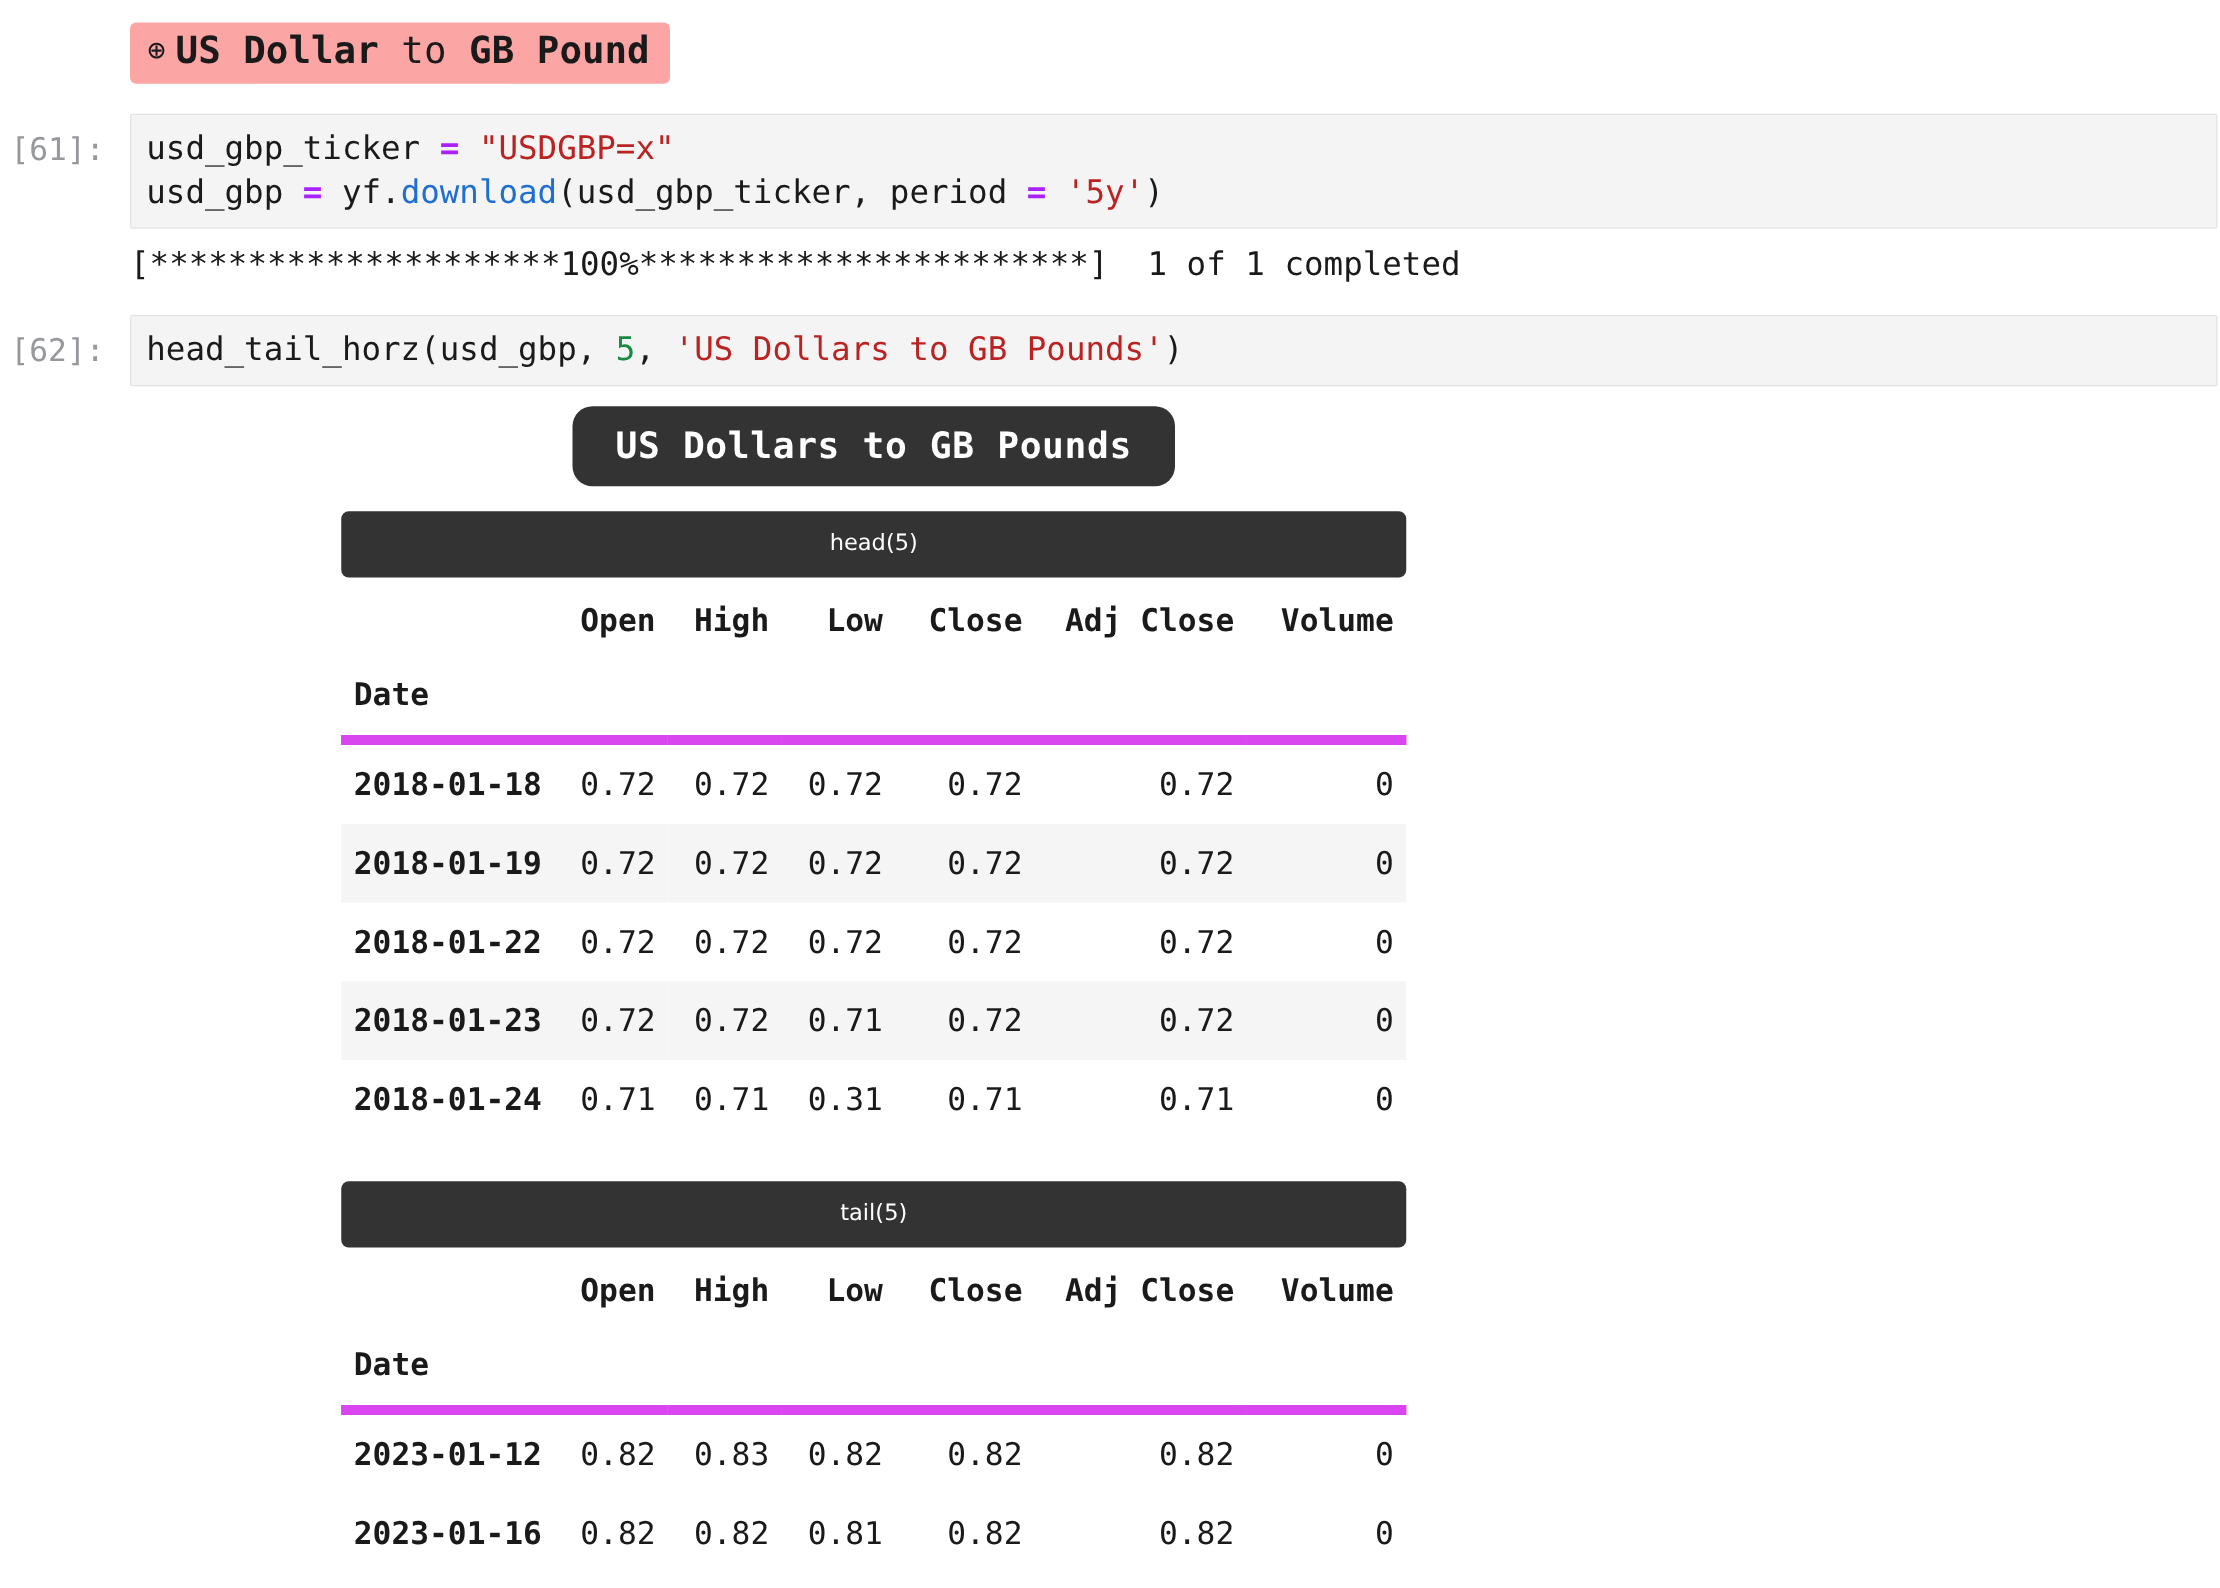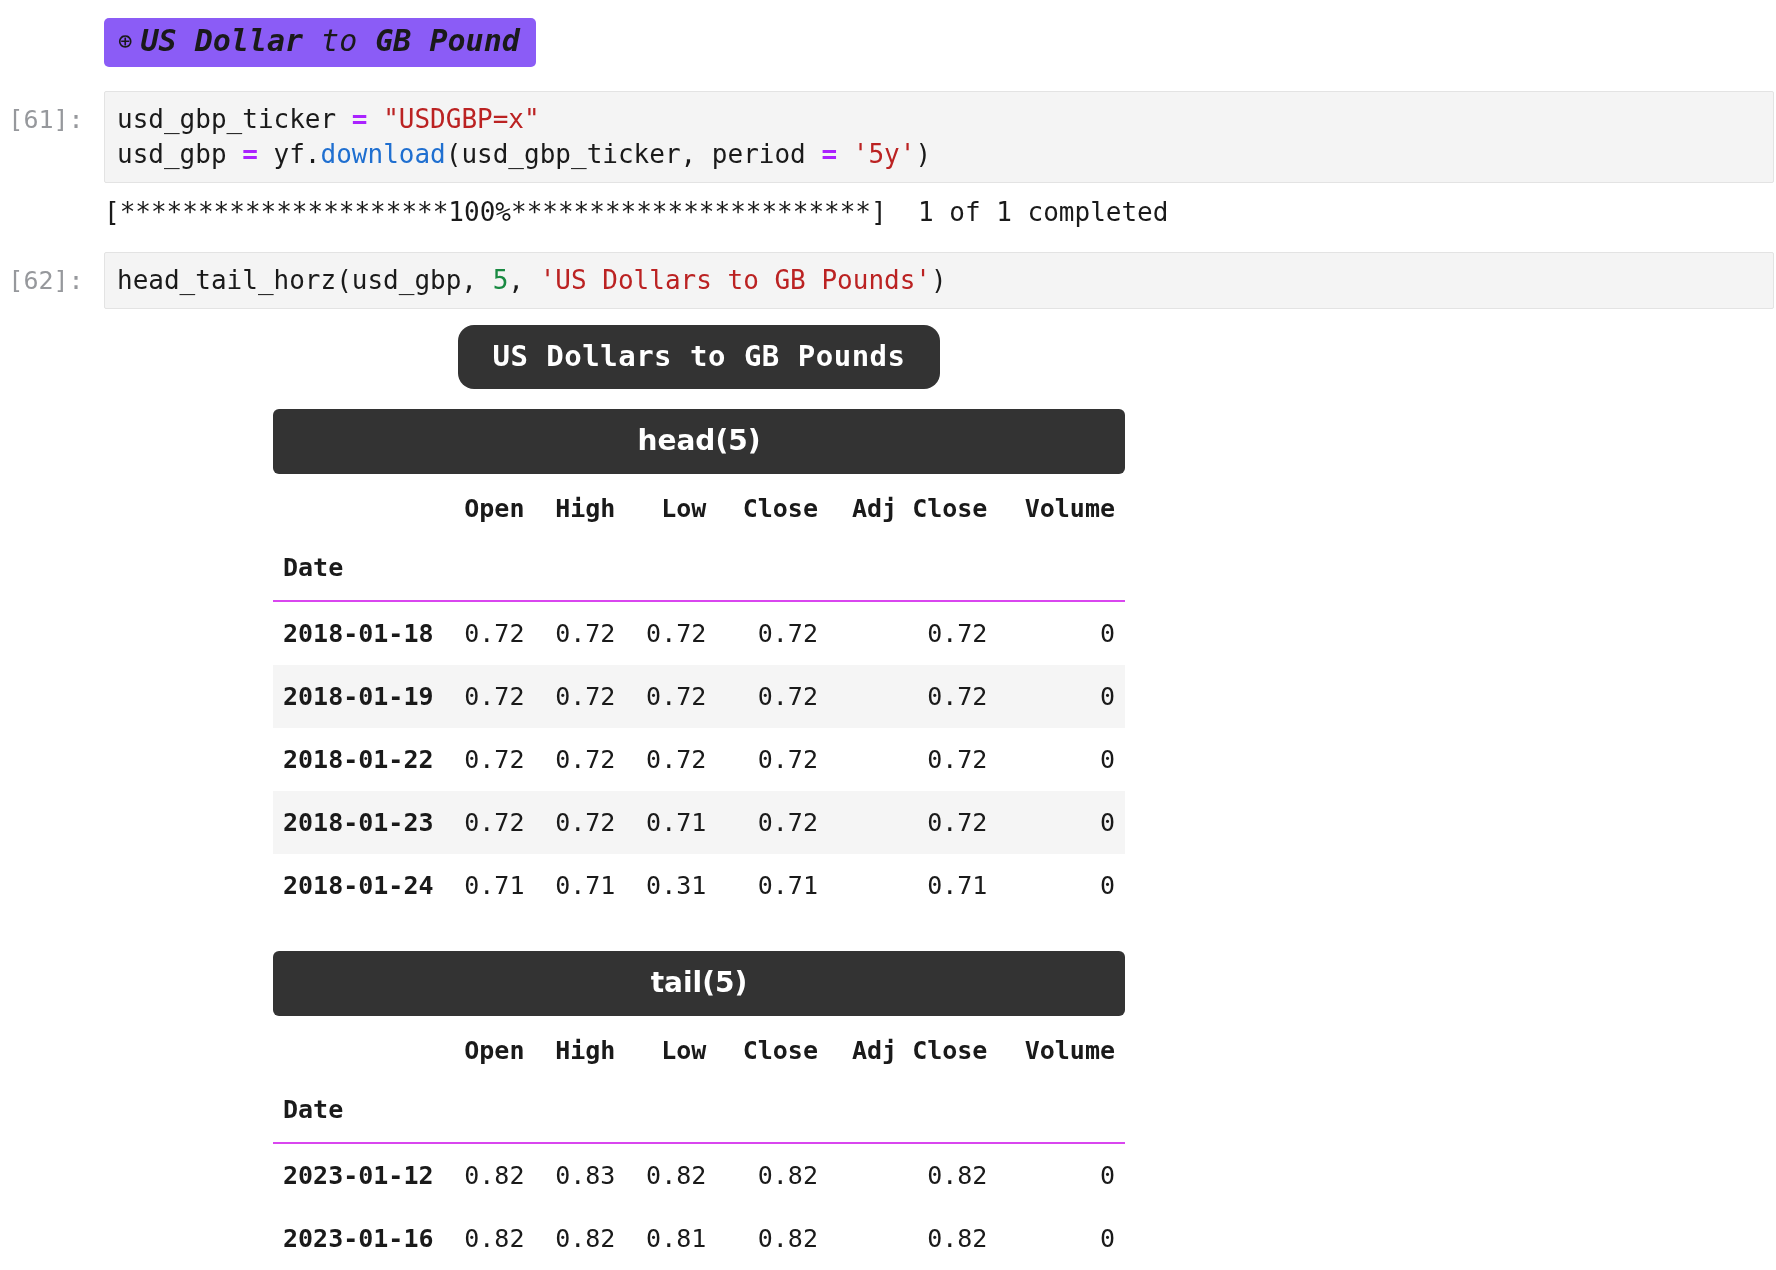--- a/index.html
+++ b/index.html
@@ -22,31 +22,30 @@
     box-sizing: border-box;
     padding: 0;
   }
 
   
   .md-cell {
     padding: 18px 0 0 104px;
   }
   .md-heading {
     display: inline-block;
-    background: #8b5cf6;
+    background: #fca5a5;
     border-radius: 5px;
     padding: 6px 16px 8px 14px;
     font-family: "DejaVu Sans Mono", "Liberation Mono", monospace;
     font-size: 30px;
     font-weight: bold;
     letter-spacing: 0px;
     color: #1a1a1a;
     line-height: 1.15;
     white-space: nowrap;
-    font-style: italic;
   }
   .md-heading .anchor-ico {
     font-size: 24px;
     font-weight: normal;
     vertical-align: 2px;
     margin-right: 8px;
   }
   .md-heading .plain {
     font-weight: normal;
   }
@@ -123,22 +122,22 @@
     letter-spacing: 0.5px;
   }
   .df-section {
     width: 852px;
     margin-top: 20px;
   }
   .df-section-title {
     background: #333333;
     color: #ffffff;
     font-family: "DejaVu Sans", "Liberation Sans", sans-serif;
-    font-size: 28px;
-    font-weight: bold;
+    font-size: 18px;
+    font-weight: normal;
     border-radius: 6px;
     padding: 15px 10px 17px 10px;
     text-align: center;
   }
   table.df {
     border-collapse: collapse;
     width: 852px;
     margin-top: 6px;
     font-family: "DejaVu Sans Mono", "Liberation Mono", monospace;
     font-size: 25px;
@@ -154,21 +153,21 @@
     color: #1a1a1a;
     white-space: nowrap;
   }
   table.df thead th.idx-name {
     text-align: left;
     padding-left: 10px;
   }
   table.df thead tr.index-row th {
     padding-top: 18px;
     padding-bottom: 18px;
-    border-bottom: 2px solid #d946ef;
+    border-bottom: 8px solid #d946ef;
   }
   table.df tbody th.rowidx {
     text-align: left;
     font-weight: bold;
     padding: 17px 10px 17px 10px;
     white-space: nowrap;
     color: #1a1a1a;
   }
   table.df tbody td {
     text-align: right;

